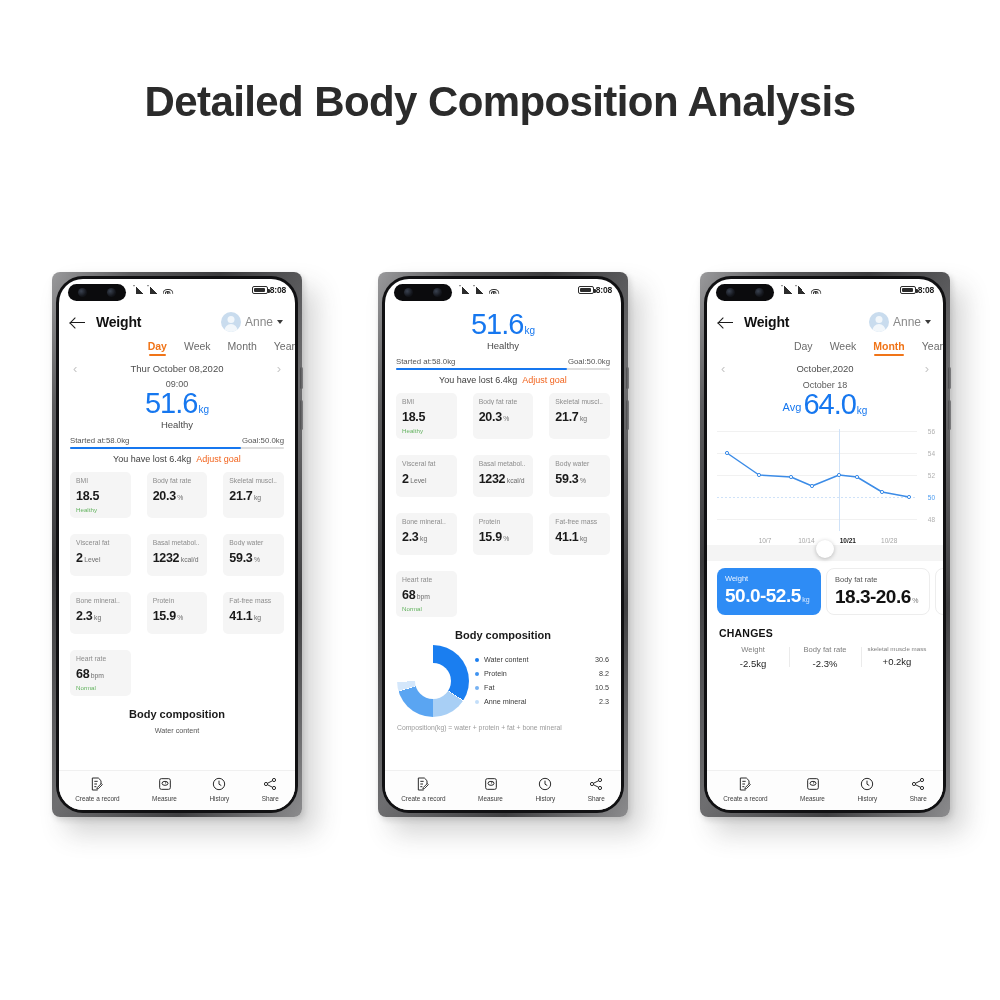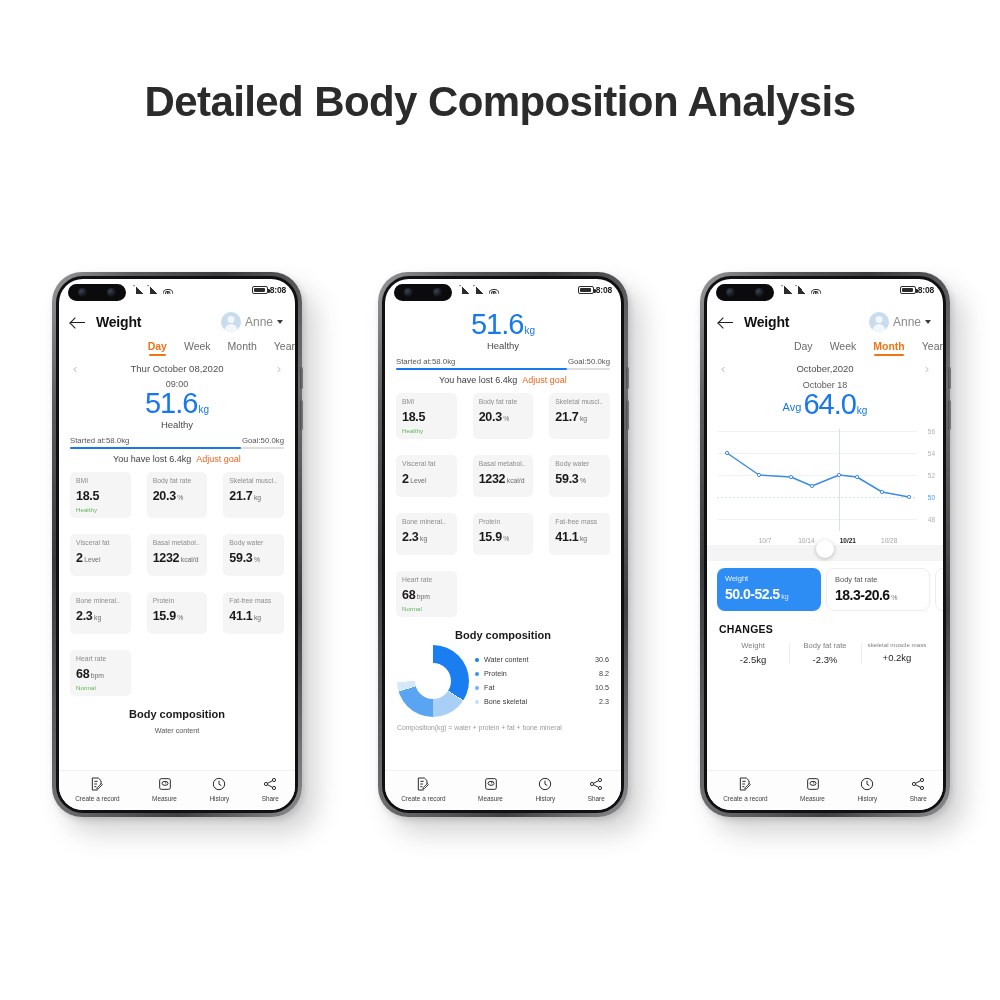--- a/index.html
+++ b/index.html
@@ -19,21 +19,21 @@
     font-weight: 600;
     letter-spacing: -0.6px;
     color: #2b2b2b;
     font-family: "Liberation Sans", sans-serif;
   }
 
   
   .phone {
     position: absolute;
     width: 250px; height: 545px;
-    border-radius: 30px;
+    border-radius: 8px;
     background: linear-gradient(120deg,#9a9a9c 0%, #5c5c5e 14%, #3a3a3c 30%, #6e6e70 55%, #3f3f41 78%, #8c8c8e 100%);
     padding: 4px;
     box-shadow: 14px 16px 26px rgba(60,60,60,0.22), 2px 3px 6px rgba(0,0,0,0.14);
   }
   .phone-inner {
     position: relative;
     width: 100%; height: 100%;
     border-radius: 27px;
     background: #101012;
     padding: 3px;
@@ -165,21 +165,21 @@
 
   
   .rangecards { display:flex; gap:5px; padding: 7px 10px 0; overflow:hidden; }
   .rcard { border-radius:8px; padding:6px 8px; flex:none; }
   .rcard.pri { background:#2e8cf5; width:104px; }
   .rcard.sec { background:#fff; border:1px solid #ededed; width:104px; }
   .rcard.cut { background:#fff; border:1px solid #ededed; width:18px; }
   .rcard .rt { font-size:7.5px; margin-bottom:2px; }
   .rcard.pri .rt { color:#eaf3ff; }
   .rcard.sec .rt { color:#555; }
-  .rcard .rv { font-size:14px; font-weight:700; letter-spacing:-0.5px; }
+  .rcard .rv { font-size:19px; font-weight:700; letter-spacing:-0.5px; }
   .rcard.pri .rv { color:#fff; }
   .rcard.sec .rv { color:#111; }
   .rcard .ru { font-size:7px; font-weight:400; margin-left:1.5px; }
   .rcard.pri .ru { color:#dbeaff; }
   .rcard.sec .ru { color:#777; }
 
   .changes-title { font-size:10.5px; font-weight:700; color:#111; padding: 12px 12px 0; letter-spacing:0.2px;}
   .changes { display:flex; padding: 6px 10px 0; }
   .chcol { flex:1; text-align:center; position:relative; padding:0 2px; }
   .chcol + .chcol::before { content:''; position:absolute; left:0; top:2px; bottom:2px; width:1px; background:#ebebeb; }
@@ -492,21 +492,21 @@
               <span class="lname">Protein</span>
               <span class="lval">8.2</span>
             </div>
             <div class="lrow">
               <span class="dot" style="background:#76b2f3"></span>
               <span class="lname">Fat</span>
               <span class="lval">10.5</span>
             </div>
             <div class="lrow">
               <span class="dot" style="background:#c3deF9"></span>
-              <span class="lname">Bone skeletal</span>
+              <span class="lname">Anne mineral</span>
               <span class="lval">2.3</span>
             </div>
           </div>
         </div>
         <div class="bc-note">Composition(kg) = water + protein + fat + bone mineral</div>
 
         <div class="bottomnav">
           <div class="nav-item">
             <span class="nav-ico">
                 <svg viewBox="0 0 24 24" fill="none" stroke="#2b2b2b" stroke-width="1.5">

